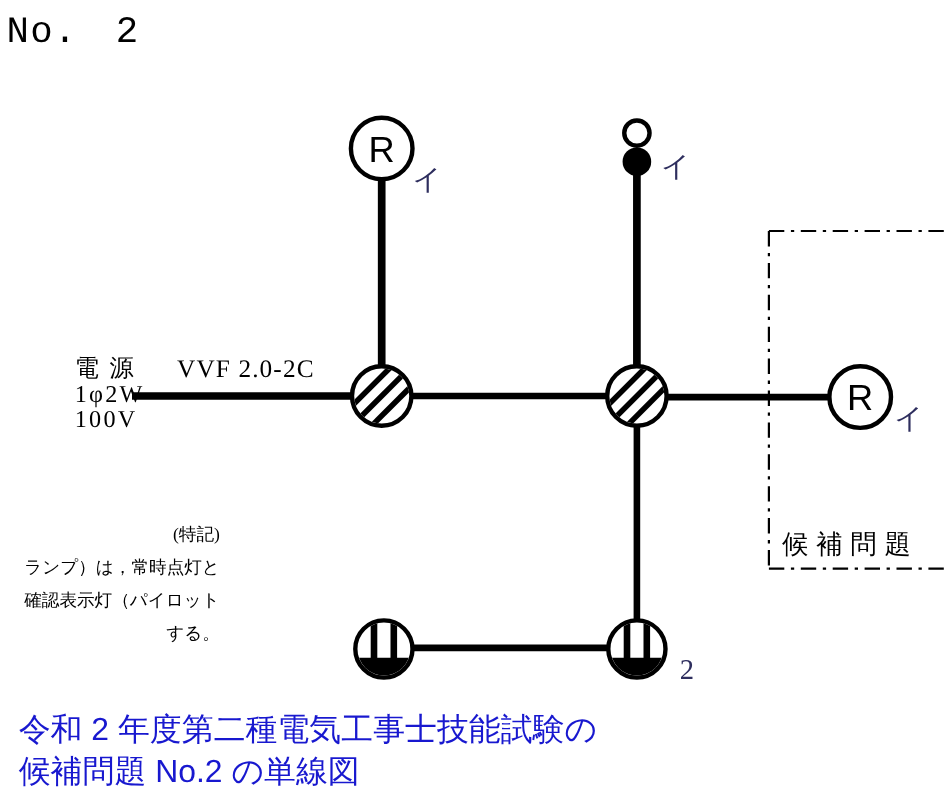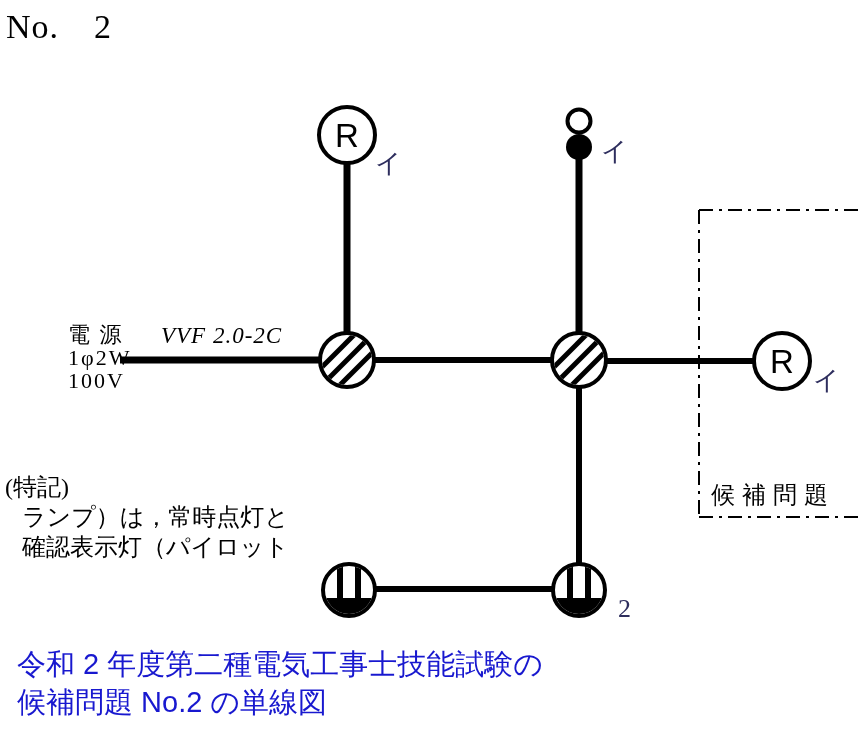--- a/index.html
+++ b/index.html
@@ -7,21 +7,21 @@
     position:relative;
     width:864px;height:732px;
     background:#fff;
     font-family:"Liberation Serif", serif;
     color:#000;
     overflow:hidden;
   }
   .abs{position:absolute;}
   #title{
     left:6px;top:4px;
-    font-family:Liberation Serif, serif;
+    font-family:Liberation Mono, monospace;
     font-size:34px;letter-spacing:1px;color:#000;
   }
   .lamp-letter{
     font-family:"Liberation Sans", sans-serif;
     font-size:33px;
     width:56px;height:40px;line-height:40px;
     text-align:center;
   }
   .sub-label{
     font-size:26px;
@@ -29,25 +29,25 @@
     font-family:"Liberation Serif", serif;
   }
   #source-block{
     left:36px;top:323px;
     font-size:22px;line-height:23px;
     letter-spacing:2px;
     margin-left:32px;
   }
   #cable-label{
     left:161px;top:323px;
-    font-size:23px;letter-spacing:1px;font-style:italic;
+    font-size:23px;letter-spacing:1px;
   }
   #note-block{
     left:5px;top:472px;
-    font-size:24px;line-height:30px;
+    font-size:16px;line-height:30px;text-align:right;
   }
   .note-indent{margin-left:17px;}
   #omitted-label{
     left:711px;top:479px;
     font-size:24px;letter-spacing:7px;
     white-space:nowrap;
   }
   #caption{
     left:0;top:645px;width:864px;
     text-align:left;
@@ -146,20 +146,21 @@
     <div>1φ2W</div>
     <div>100V</div>
   </div>
 
   <div id="cable-label" class="abs">VVF 2.0-2C</div>
 
   <div id="note-block" class="abs">
     <div>(特記)</div>
     <div class="note-indent">ランプ）は，常時点灯と</div>
     <div class="note-indent">確認表示灯（パイロット</div>
+    <div class="note-indent">する。</div>
   </div>
 
   <div id="omitted-label" class="abs">候補問題</div>
 
   <div id="caption" class="abs" style="color: rgb(24, 24, 207);">
     <div>令和 2 年度第二種電気工事士技能試験の</div>
     <div>候補問題 No.2 の単線図</div>
   </div>
 
 </div>

